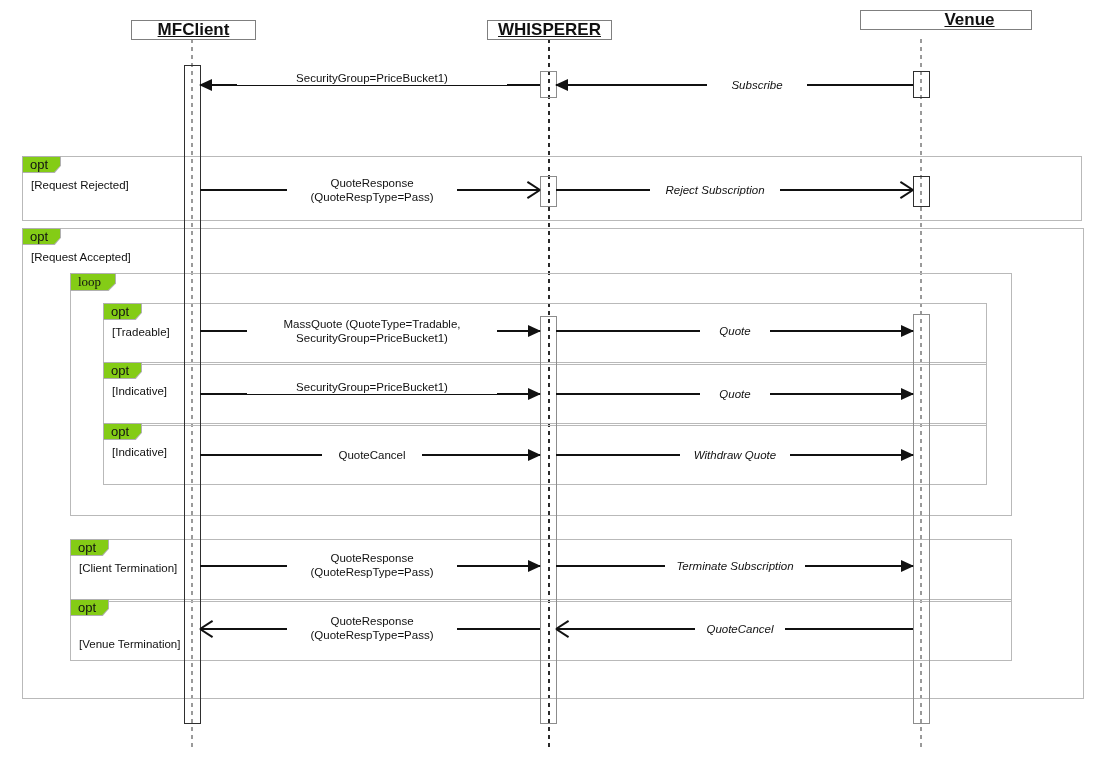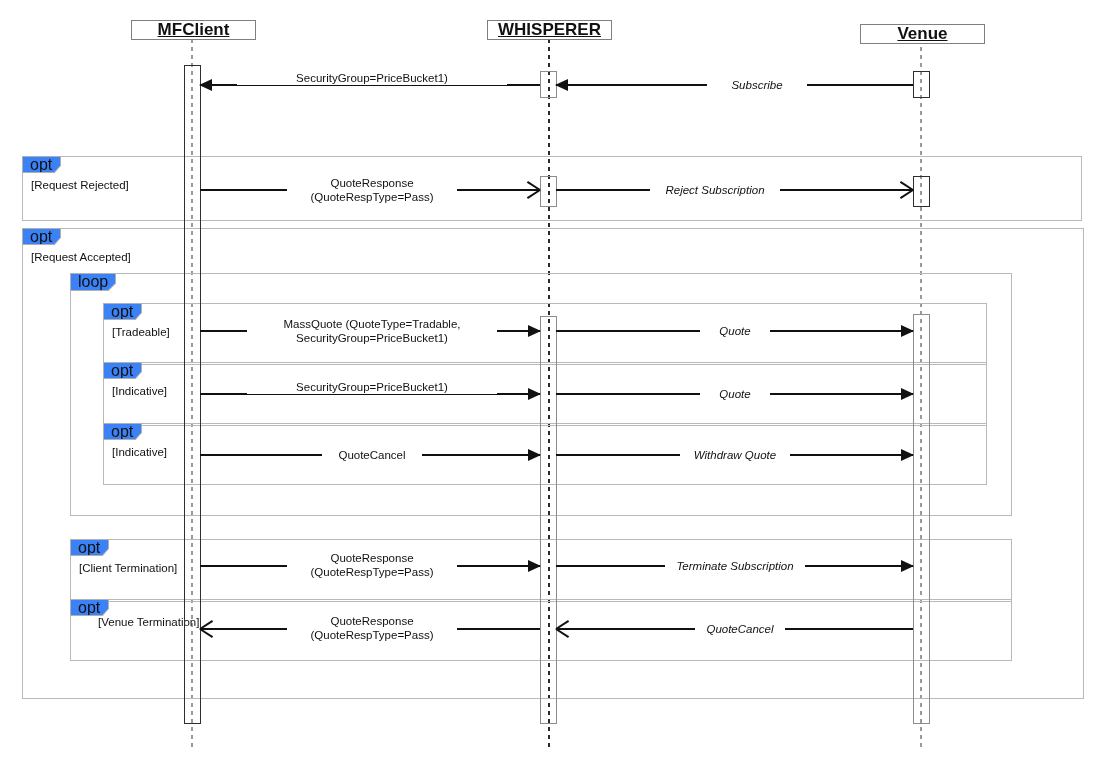--- a/index.html
+++ b/index.html
@@ -13,26 +13,26 @@
     border:1px solid #7f7f7f; display:flex; align-items:center; justify-content:center;
     font-size:17px; font-weight:bold; text-decoration:underline; z-index:7;
   }
   
   .lifeline { position:absolute; top:39px; height:712px; width:2px; z-index:1; }
   .life-gray { background:repeating-linear-gradient(to bottom,#9a9a9a 0 4px,transparent 4px 8px); }
   .life-dark { width:1.5px; background:repeating-linear-gradient(to bottom,#2a2a2a 0 4px,transparent 4px 8px); }
   
   .fragment { position:absolute; border:1px solid #b9b9b9; background:transparent; z-index:2; }
   .frag-tab { position:absolute; top:-1px; left:-1px; width:39px; height:17px; z-index:3; }
-  .frag-tab.loop-tab { width:46px; height:18px; }
+  .frag-tab.loop-tab { width:46px; height:18px;font-family:Liberation Serif, serif; }
   .tab-outer { position:absolute; inset:0; background:#b0b0b0;
     clip-path:polygon(0 0,100% 0,100% 58%,84% 100%,0 100%); }
-  .tab-inner { position:absolute; inset:1px; background:#3b82f6;
+  .tab-inner { position:absolute; inset:1px; background:#84cc16;
     clip-path:polygon(0 0,100% 0,100% 58%,84% 100%,0 100%);
-    display:flex; align-items:center; padding-left:7px; font-size:16px; color:#111; }
+    display:flex; align-items:center; padding-left:7px; font-size:13px; color:#111; }
   .frag-cond { position:absolute; font-size:11.5px; color:#111; white-space:nowrap; z-index:3; }
   
   .activation { position:absolute; width:15px; background:transparent; z-index:4; }
   .act-dark  { border:1.5px solid #2f2f2f; }
   .act-gray  { border:1.5px solid #8c8c8c; }
   
   .arrow { position:absolute; height:2px; background:#111; z-index:5; }
   .h-filled-r { position:absolute; right:-1px; top:-5px; width:0; height:0;
     border-left:13px solid #111; border-top:6px solid transparent; border-bottom:6px solid transparent; }
   .h-filled-l { position:absolute; left:-1px; top:-5px; width:0; height:0;
@@ -115,21 +115,21 @@
       <div class="tab-inner">opt</div>
     </div>
     <div class="frag-cond" style="left:8px; top:22px;">[Client Termination]</div>
   </div>
 
   <div class="fragment" style="left:70px; top:599px; width:940px; height:60px;">
     <div class="frag-tab">
       <div class="tab-outer"></div>
       <div class="tab-inner">opt</div>
     </div>
-    <div class="frag-cond" style="left:8px; top:16px;margin-left:19px;">[Venue Termination]</div>
+    <div class="frag-cond" style="left:8px; top:38px;">[Venue Termination]</div>
   </div>
 
   <div class="activation act-dark" style="left:184px; top:65px;  height:657px;"></div>
   <div class="activation act-gray" style="left:540px; top:71px;  height:25px;"></div>
   <div class="activation act-gray" style="left:540px; top:176px; height:29px;"></div>
   <div class="activation act-gray" style="left:540px; top:316px; height:406px;"></div>
   <div class="activation act-dark" style="left:913px; top:71px;  height:25px;"></div>
   <div class="activation act-dark" style="left:913px; top:176px; height:29px;"></div>
   <div class="activation act-gray" style="left:913px; top:314px; height:408px;"></div>
 
@@ -234,17 +234,17 @@
   <div class="msg-label italic" style="left:695px; top:622px; width:90px;">
     <span>QuoteCancel</span>
   </div>
 
   <div class="actor" style="left:131px; top:20px;">
     <span>MFClient</span>
   </div>
   <div class="actor" style="left:487px; top:20px;">
     <span>WHISPERER</span>
   </div>
-  <div class="actor" style="left:860px; top:24px;">
+  <div class="actor" style="left:860px; top:10px;padding-left:47px;">
     <span>Venue</span>
   </div>
 
 </div>
 
 </body></html>

